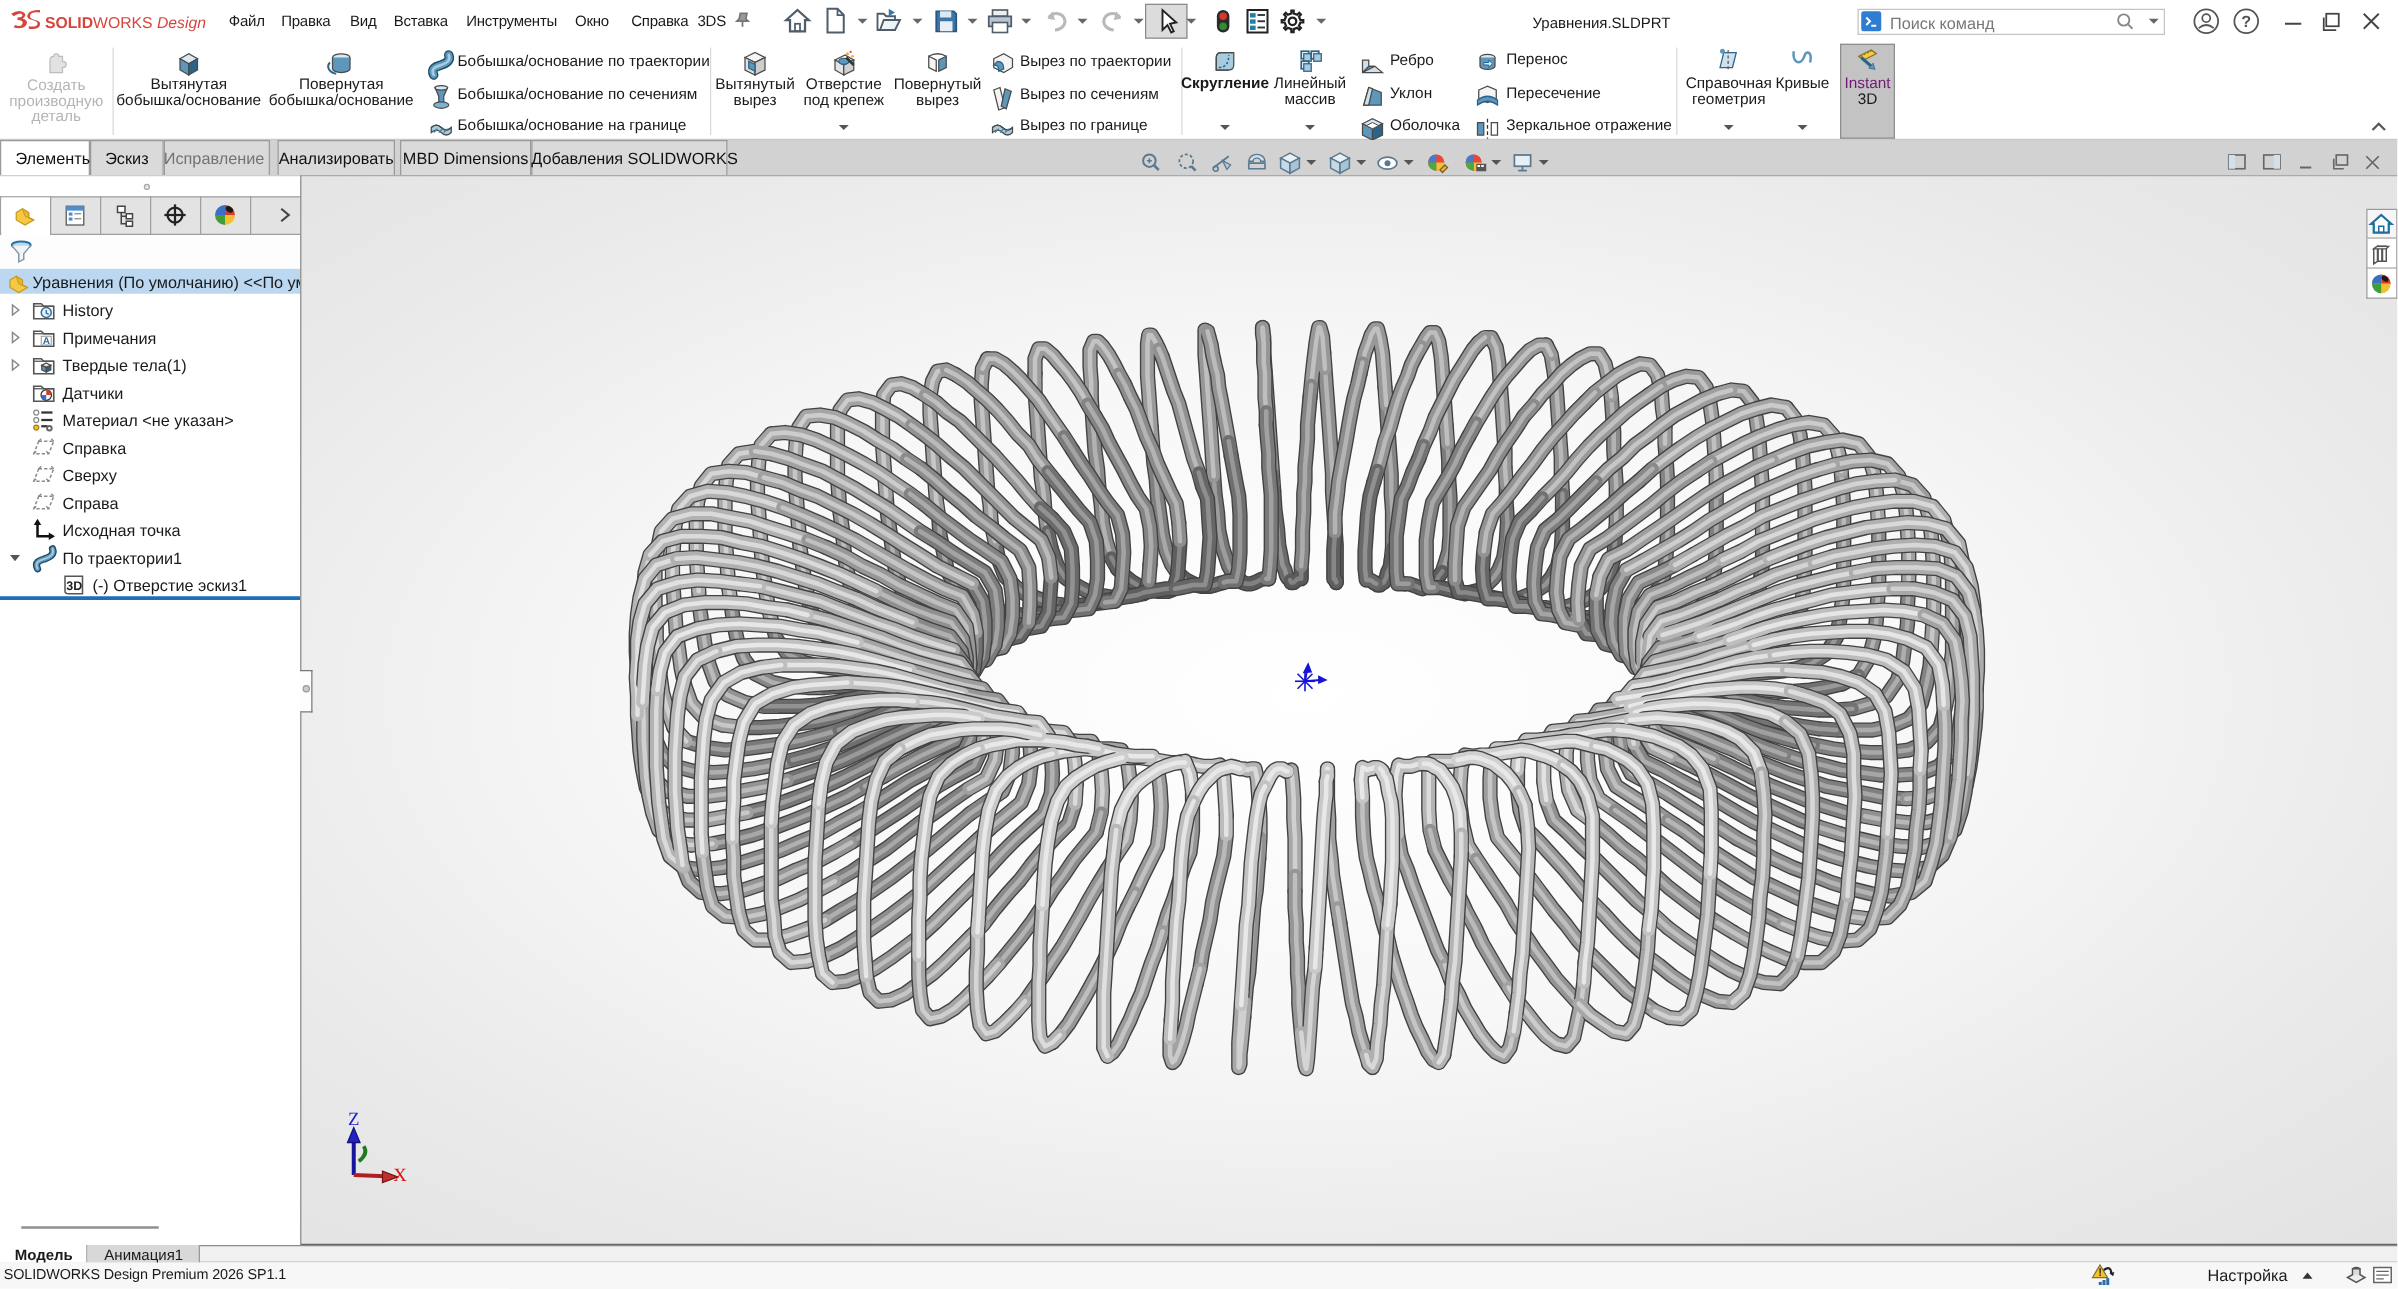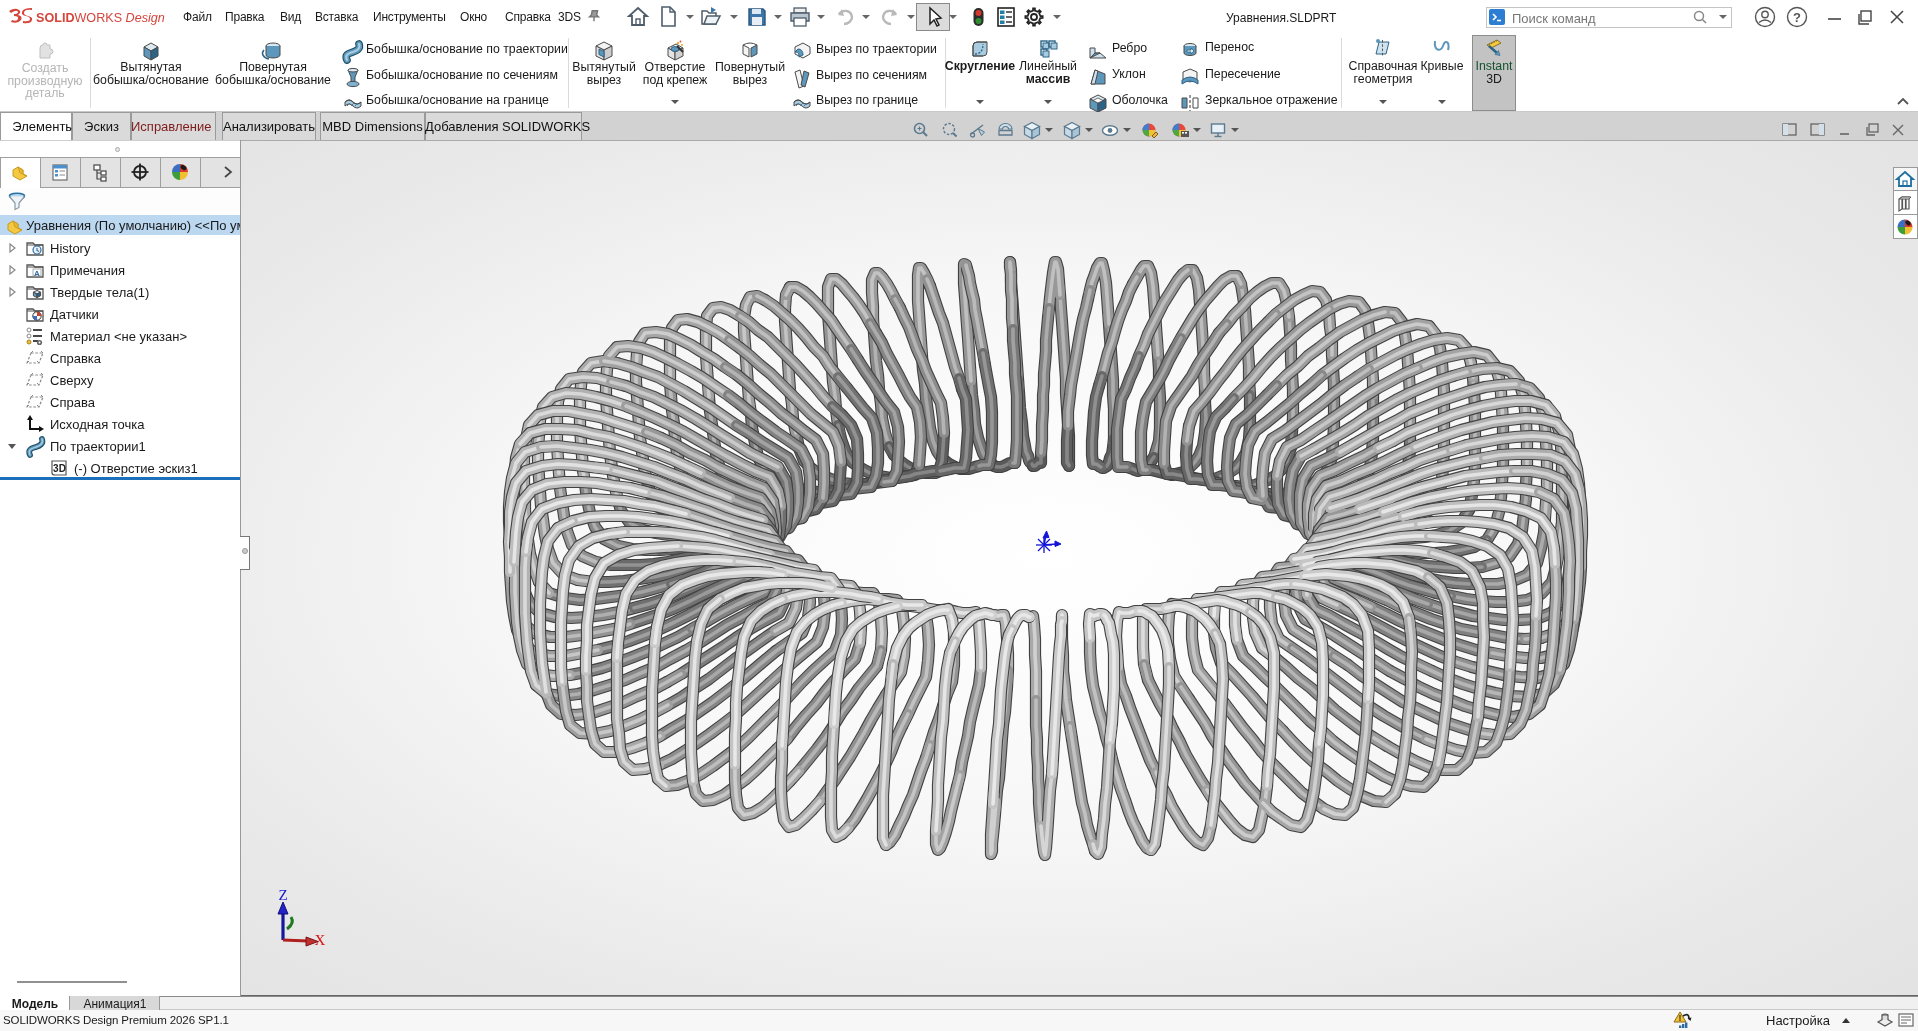--- a/index.html
+++ b/index.html
@@ -218,21 +218,21 @@
 <div style="position:absolute;left:976px;top:100px;width:0;height:0;border-left:4px solid transparent;border-right:4px solid transparent;border-top:4px solid #555"></div>
 <div style="position:absolute;left:1038px;top:38px;width:20px;height:20px"><svg width="20" height="20" viewBox="0 0 20 20" style="overflow:visible">
       <rect x="3" y="3" width="6" height="6" fill="none" stroke="#2c6487" stroke-width="1.4"></rect>
       <rect x="5" y="5" width="6" height="6" fill="#a9cbdf" stroke="#2c6487" stroke-width="1"></rect>
       <rect x="11" y="3" width="6" height="6" fill="none" stroke="#2c6487" stroke-width="1.4"></rect>
       <rect x="13" y="5" width="6" height="6" fill="#a9cbdf" stroke="#2c6487" stroke-width="1"></rect>
       <rect x="3" y="11" width="6" height="6" fill="none" stroke="#2c6487" stroke-width="1.4"></rect>
       <rect x="5" y="13" width="6" height="6" fill="#a9cbdf" stroke="#2c6487" stroke-width="1"></rect>
     </svg></div>
 <div class="t" style="left:848px;top:59px;width:400px;text-align:center;font-size:12.3px;color:#1a1a1a;font-weight:normal">Линейный</div>
-<div class="t" style="left:848px;top:72px;width:400px;text-align:center;font-size:12.3px;color:#1a1a1a;font-weight:bold">массив</div>
+<div class="t" style="left:848px;top:72px;width:400px;text-align:center;font-size:12.3px;color:#1a1a1a;font-weight:normal">массив</div>
 <div style="position:absolute;left:1044px;top:100px;width:0;height:0;border-left:4px solid transparent;border-right:4px solid transparent;border-top:4px solid #555"></div>
 <div style="position:absolute;left:1087px;top:40px;width:18px;height:18px"><svg width="18" height="18" viewBox="0 0 18 18" style="overflow:visible">
       <path d="M3 18 L3 8 L8 8 L8 13 L13 13 L19 18 Z" fill="#cfe0ec" stroke="#4a4a4a"></path>
       <path d="M8 13 L3 18 L13 13 Z" fill="#5d97bb" stroke="#4a4a4a"></path>
     </svg></div>
 <div style="position:absolute;left:1087px;top:66px;width:18px;height:18px"><svg width="18" height="18" viewBox="0 0 18 18" style="overflow:visible">
       <path d="M4 18 L8 4 L18 8 L18 18 Z" fill="#5d97bb" stroke="#4a4a4a"></path>
       <path d="M4 18 L8 4 L11 5 L8 18 Z" fill="#cfe0ec" stroke="#4a4a4a"></path>
     </svg></div>
 <div style="position:absolute;left:1087px;top:92px;width:18px;height:18px"><svg width="18" height="18" viewBox="0 0 18 18" style="overflow:visible">
@@ -274,32 +274,32 @@
     </svg></div>
 <div class="t" style="left:1242px;top:59px;width:400px;text-align:center;font-size:12.3px;color:#1a1a1a;font-weight:normal">Кривые</div>
 <div style="position:absolute;left:1438px;top:100px;width:0;height:0;border-left:4px solid transparent;border-right:4px solid transparent;border-top:4px solid #555"></div>
 <div class="abs" style="left:1472px;top:35px;width:44px;height:76px;background:#c3c3c3;border:1px solid #8d8d8d"></div>
 <div style="position:absolute;left:1483px;top:37px;width:22px;height:22px"><svg width="22" height="22" viewBox="0 0 22 22" style="overflow:visible">
       <path d="M4 8 L14 3 L18 6 L8 11 Z" fill="#f7c93f" stroke="#8a6d1f"></path>
       <path d="M5.5 8.2 l1.5 -0.8 m1 -0.5 l1.5 -0.8 m1 -0.5 l1.5 -0.8 m1 -0.5 l1.5 -0.8" stroke="#8a6d1f" stroke-width="0.9"></path>
       <path d="M6 9 L14 16" stroke="#2c6487" stroke-width="2.4"></path>
       <path d="M12 17.5 l5 1 -1.5 -5 z" fill="#5d97bb" stroke="#2c6487" stroke-width="0.6"></path>
     </svg></div>
-<div class="t" style="left:1294px;top:59px;width:400px;text-align:center;font-size:12.3px;color:#14532d;font-weight:normal">Instant</div>
+<div class="t" style="left:1294px;top:59px;width:400px;text-align:center;font-size:12.3px;color:#701a75;font-weight:normal">Instant</div>
 <div class="t" style="left:1294px;top:72px;width:400px;text-align:center;font-size:12.3px;color:#1a1a1a;font-weight:normal">3D</div>
 <svg class="abs" style="left:1896px;top:96px" width="14" height="10">
     <path d="M2 8 L7 3 L12 8" fill="none" stroke="#555" stroke-width="1.8"></path>
   </svg>
 <div class="abs" style="left:0;top:112px;width:1918px;height:28px;background:#d2d2d2"></div>
 <div class="abs" style="left:0px;top:112px;width:72px;height:28px;background:#fff;border:1px solid #9a9a9a;border-bottom:none;"></div>
 <div class="t" style="left:0px;top:119px;width:87px;text-align:center;font-size:13px;color:#111">Элементы</div>
 <div class="abs" style="left:72px;top:112px;width:59px;height:28px;background:#dadada;border:1px solid #9a9a9a;border-bottom:none;"></div>
 <div class="t" style="left:72px;top:119px;width:59px;text-align:center;font-size:13px;color:#111">Эскиз</div>
 <div class="abs" style="left:131px;top:112px;width:85px;height:28px;background:#dadada;border:1px solid #9a9a9a;border-bottom:none;"></div>
-<div class="t" style="left:131px;top:119px;width:69px;text-align:left;font-size:13px;color:#7f1d1d">Исправление</div>
+<div class="t" style="left:131px;top:119px;width:69px;text-align:left;font-size:13px;color:#737373">Исправление</div>
 <div class="abs" style="left:222px;top:112px;width:94px;height:28px;background:#dadada;border:1px solid #9a9a9a;border-bottom:none;"></div>
 <div class="t" style="left:222px;top:119px;width:94px;text-align:center;font-size:13px;color:#111">Анализировать</div>
 <div class="abs" style="left:320px;top:112px;width:105px;height:28px;background:#dadada;border:1px solid #9a9a9a;border-bottom:none;"></div>
 <div class="t" style="left:320px;top:119px;width:105px;text-align:center;font-size:13px;color:#111">MBD Dimensions</div>
 <div class="abs" style="left:425px;top:112px;width:157px;height:28px;background:#dadada;border:1px solid #9a9a9a;border-bottom:none;"></div>
 <div class="t" style="left:425px;top:119px;width:157px;text-align:center;font-size:13px;color:#111">Добавления SOLIDWORKS</div>
 <div style="position:absolute;left:911px;top:120px;width:20px;height:20px"><svg width="20" height="20" viewBox="0 0 20 20" style="overflow:visible">
       <circle cx="8.5" cy="8.5" r="5" fill="none" stroke="#5b7a8f" stroke-width="1.6"></circle>
       <line x1="12" y1="12" x2="16" y2="16" stroke="#5b7a8f" stroke-width="2"></line>
       <path d="M6.5 8.5 h4 M8.5 6.5 v4" stroke="#5b7a8f" stroke-width="1.2"></path>

